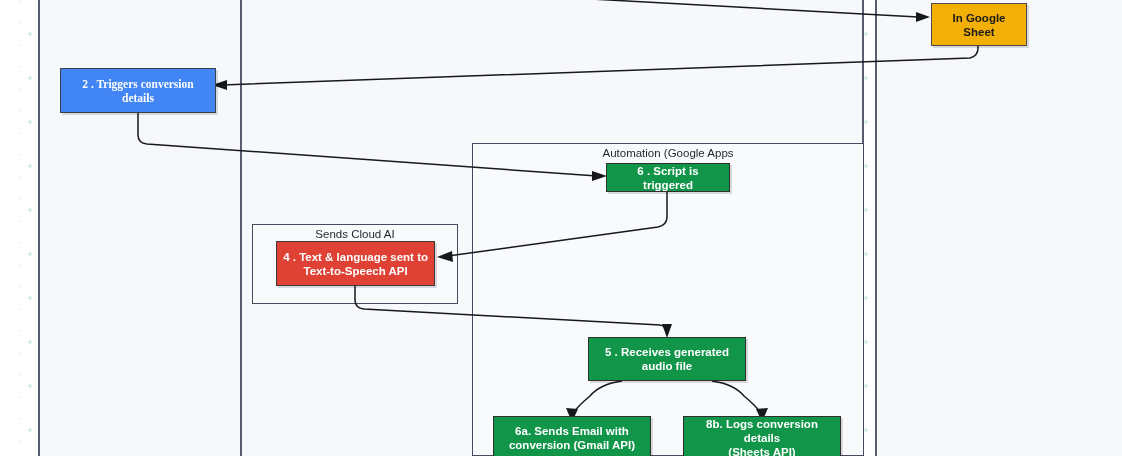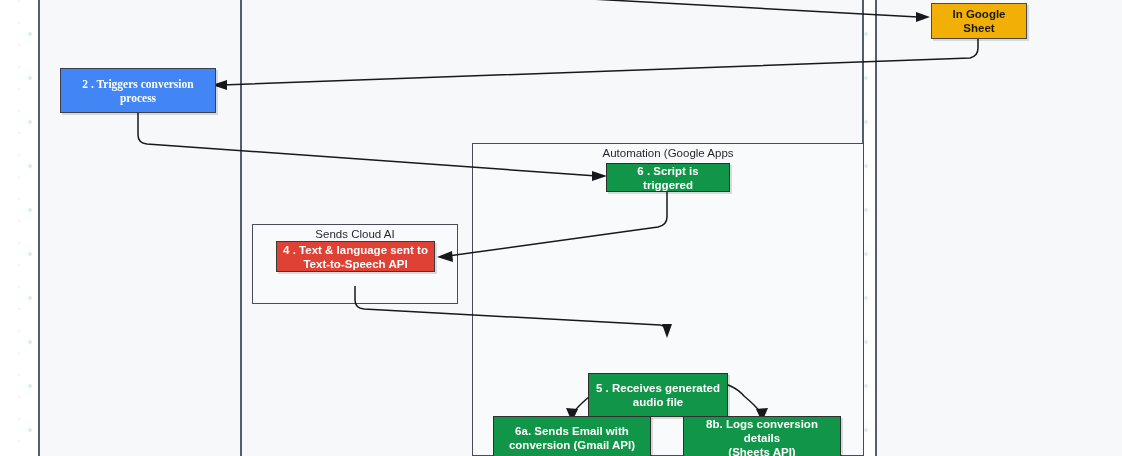--- a/index.html
+++ b/index.html
@@ -142,44 +142,44 @@
 
     <g>
       <path d="M 712,381 Q 734,384 744,396 Q 756,406 760,412"></path>
       <polygon class="head" points="762,422 756,409 768,408"></polygon>
     </g>
   </svg>
 
   <div class="node n-blue" style="left:60px; top:68px; width:156px; height:45px;">
     <div>
       <span>2 . Triggers conversion</span>
-      <span>process</span>
+      <span>details</span>
     </div>
   </div>
 
-  <div class="node n-orange" style="left:931px; top:3px; width:96px; height:36px;">
+  <div class="node n-orange" style="left:931px; top:3px; width:96px; height:43px;">
     <div>
       <span>In Google Sheet</span>
     </div>
   </div>
 
   <div class="node n-green" style="left:606px; top:163px; width:124px; height:29px;">
     <div>
       <span>6 . Script is triggered</span>
     </div>
   </div>
 
-  <div class="node n-red" style="left:276px; top:241px; width:159px; height:31px;">
+  <div class="node n-red" style="left:276px; top:241px; width:159px; height:45px;justify-content:flex-end;">
     <div>
       <span>4 . Text &amp; language sent to</span>
       <span>Text-to-Speech API</span>
     </div>
   </div>
 
-  <div class="node n-green" style="left:588px; top:337px; width:140px; height:44px;margin-top:36px;">
+  <div class="node n-green" style="left:588px; top:337px; width:158px; height:44px;">
     <div>
       <span>5 . Receives generated</span>
       <span>audio file</span>
     </div>
   </div>
 
   <div class="node n-green" style="left:493px; top:416px; width:158px; height:44px;">
     <div>
       <span>6a. Sends Email with</span>
       <span>conversion (Gmail API)</span>

